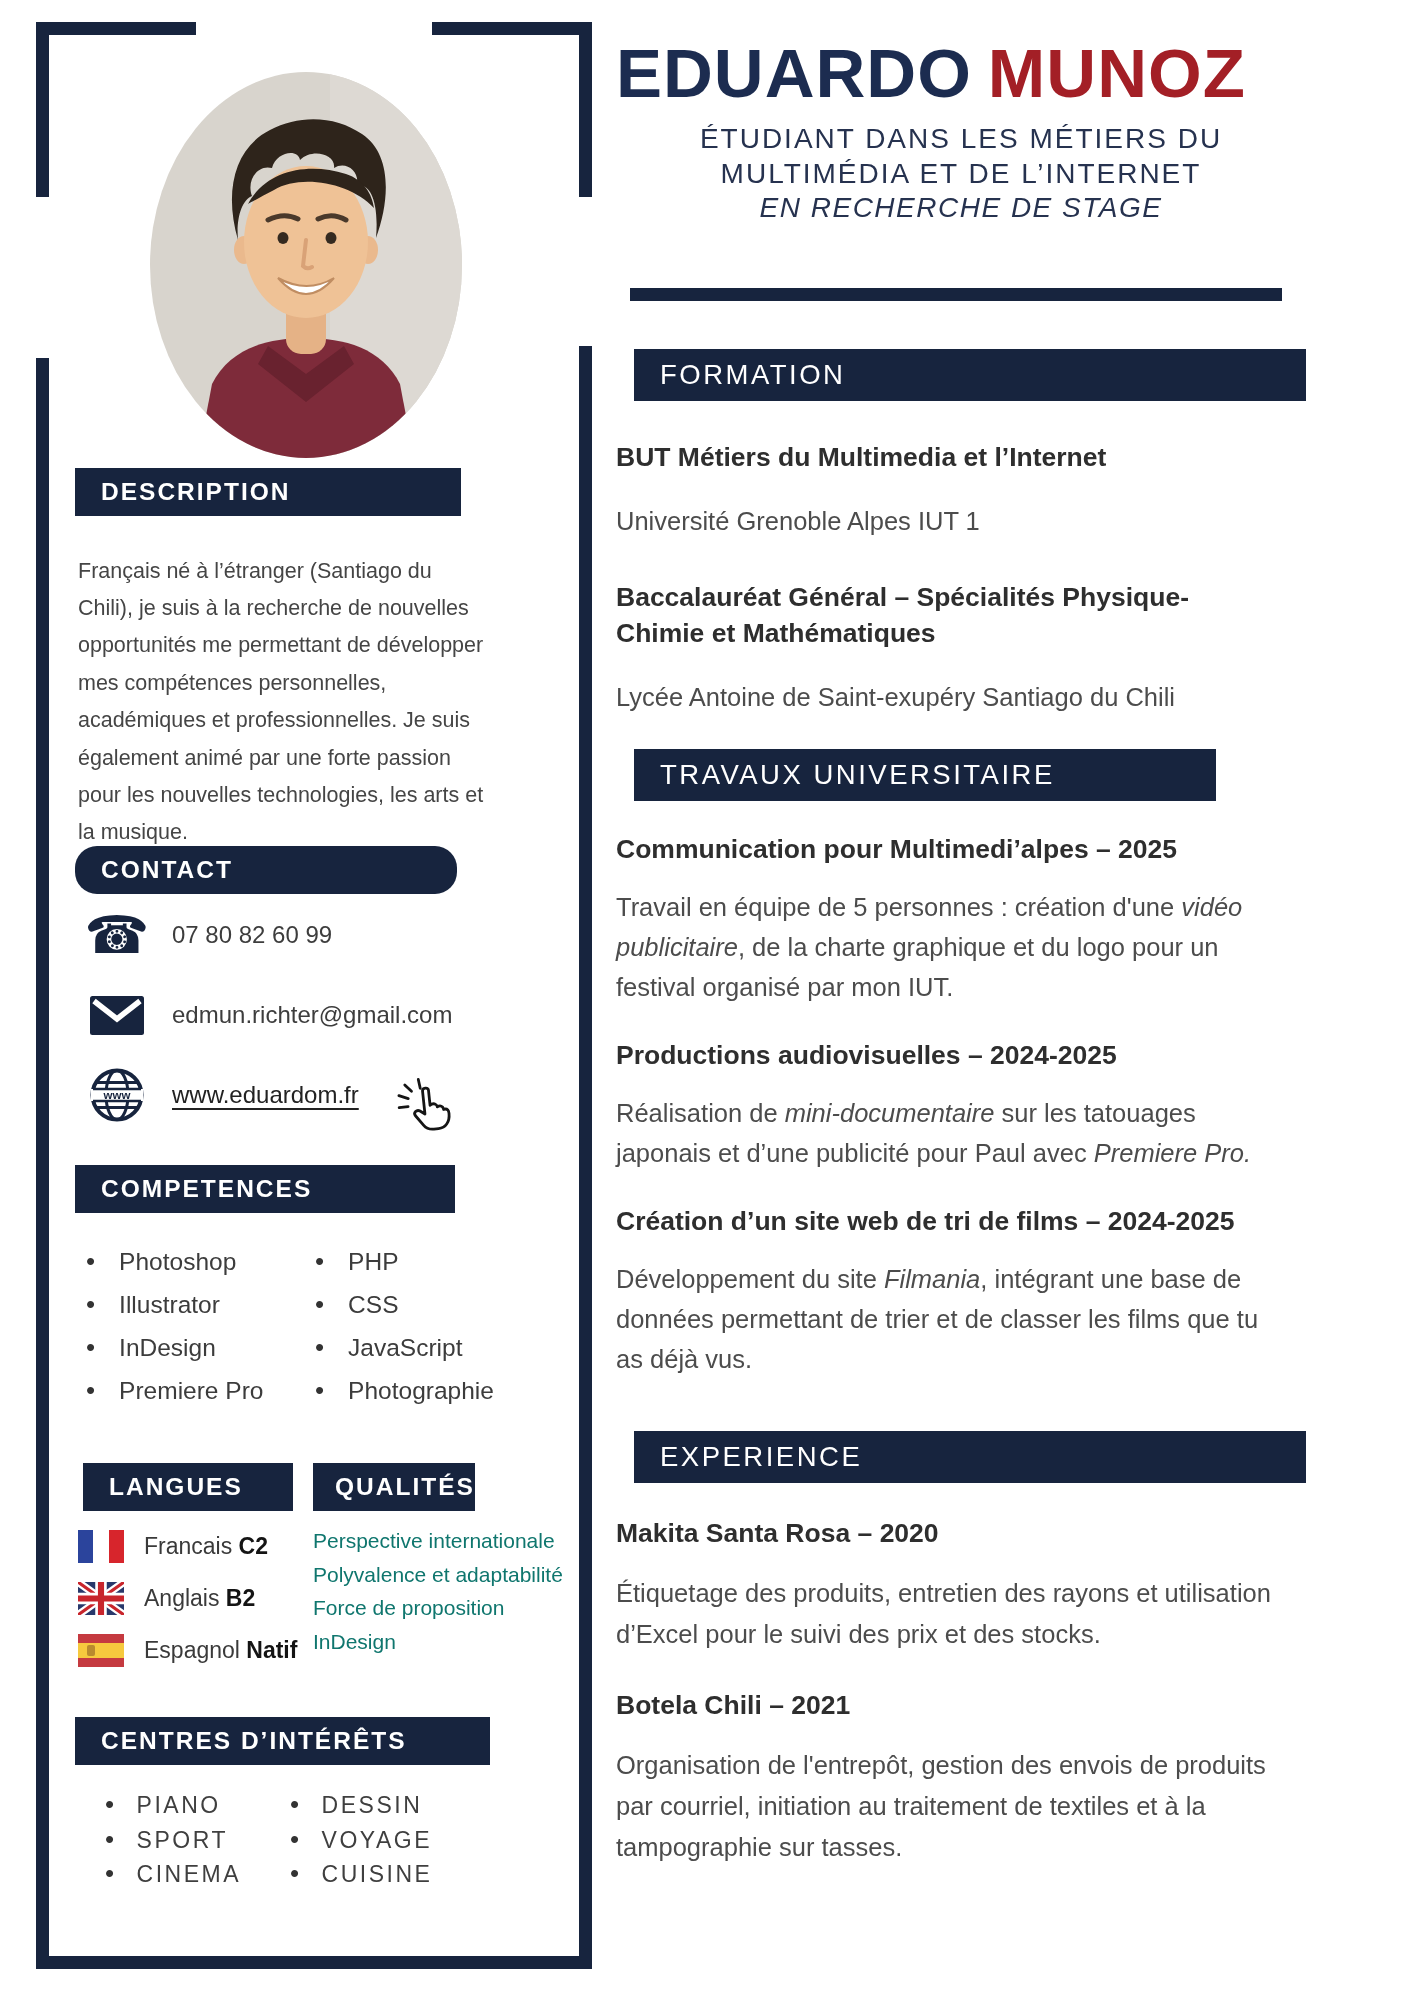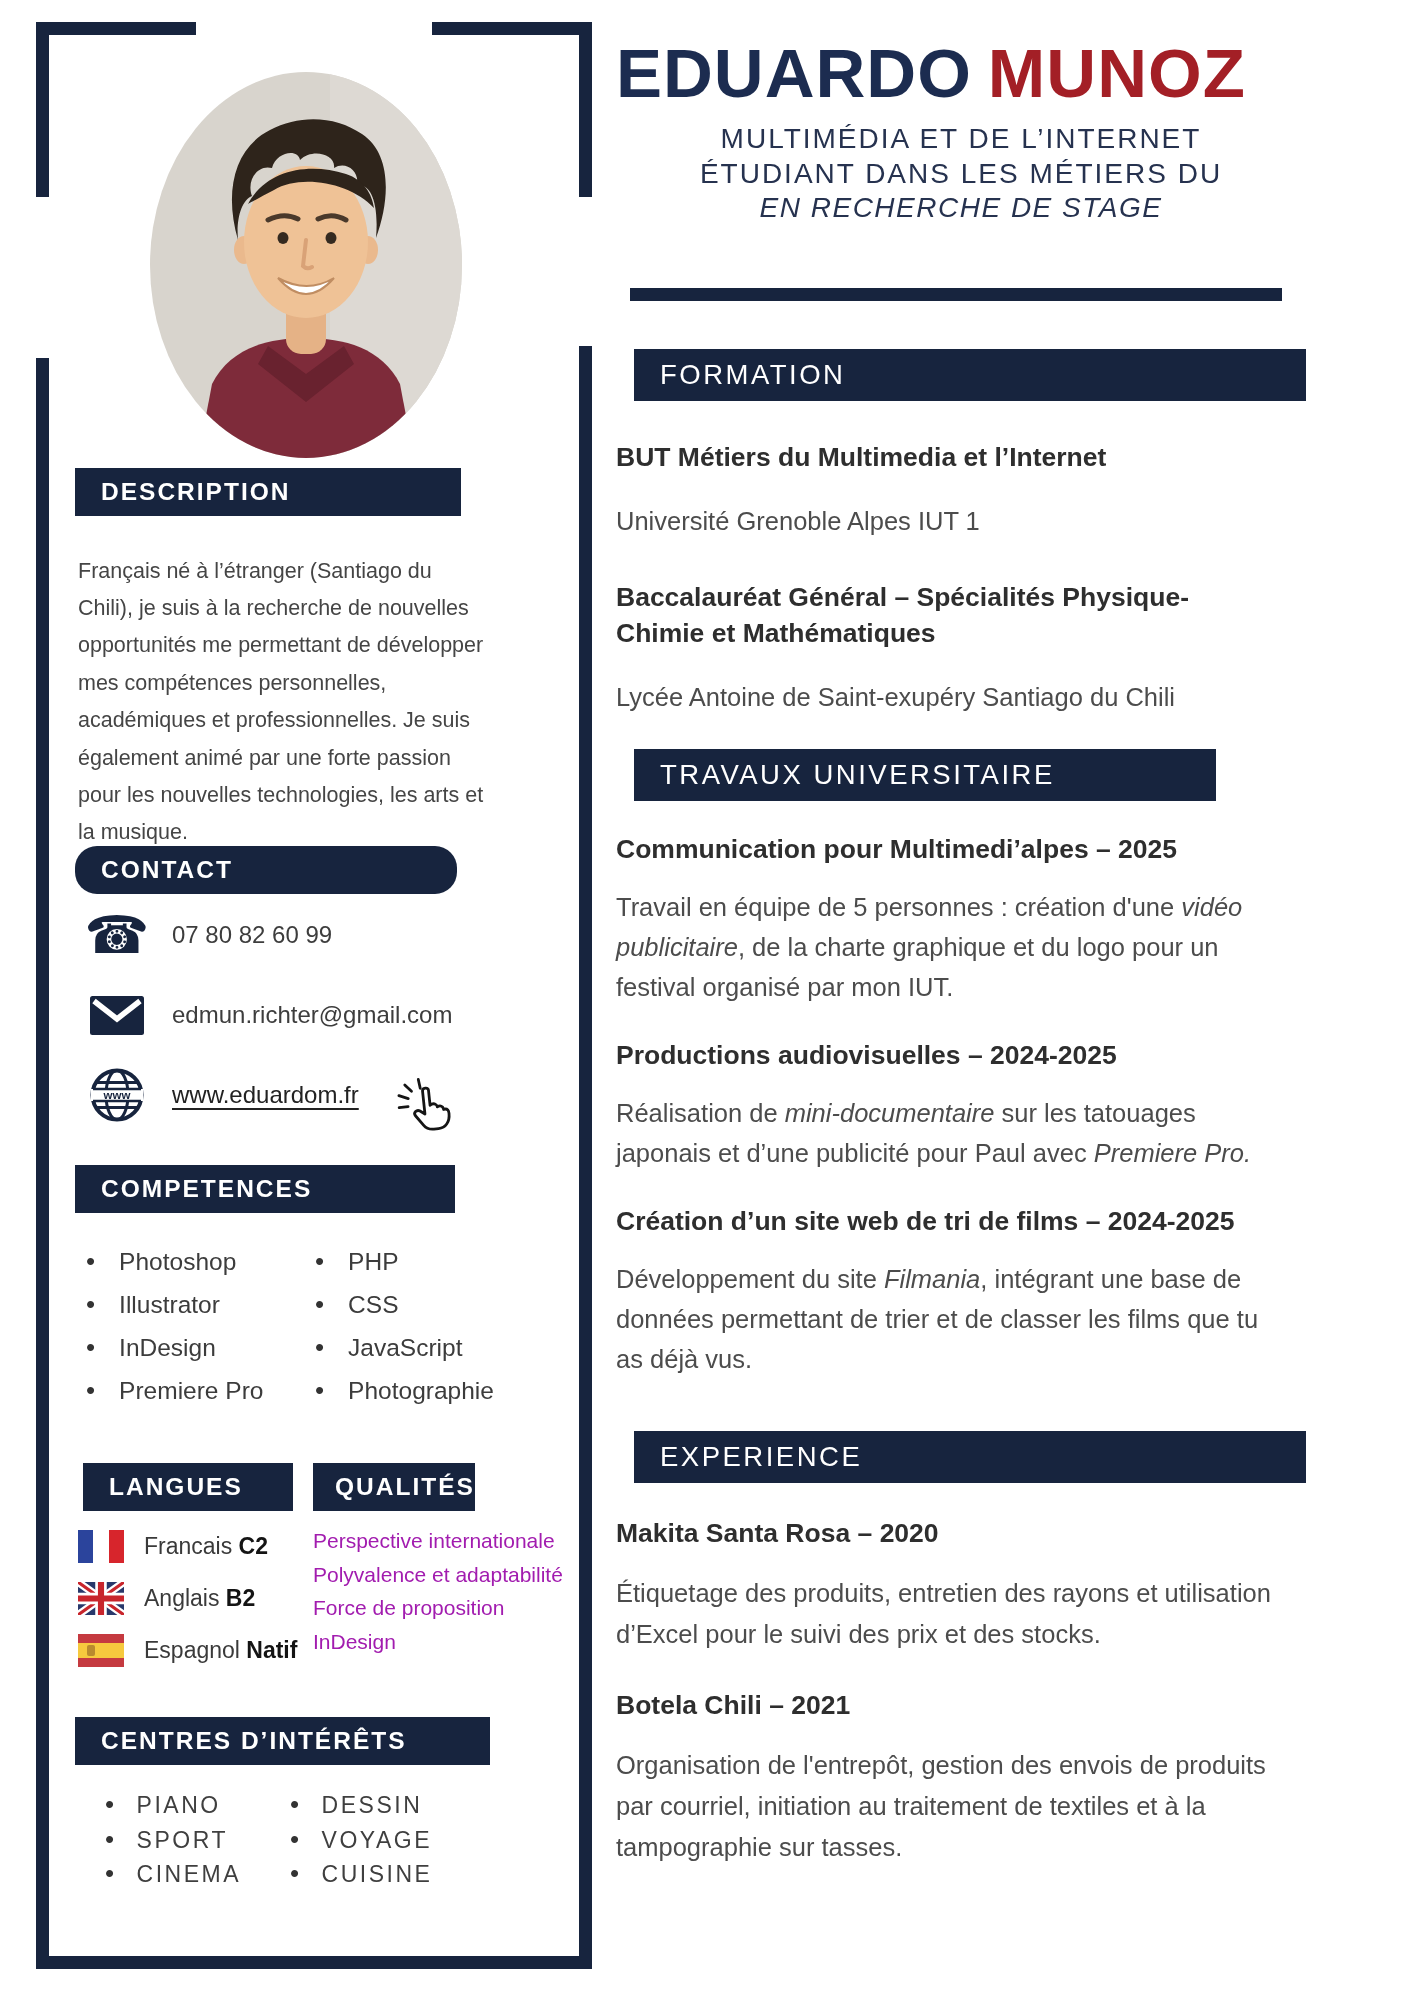--- a/index.html
+++ b/index.html
@@ -56,21 +56,21 @@
   .lang-row{display:flex;align-items:center;height:52px;gap:20px;}
   .flag{width:46px;height:33px;position:relative;flex:none;}
   .flag-france{background:linear-gradient(90deg,#2b449c 0 33.4%,#ffffff 33.4% 66.6%,#d7252c 66.6%);}
   .flag-spain{background:linear-gradient(180deg,#c53a40 0 26%,#f6c93e 26% 74%,#c53a40 74%);}
   .flag-spain::after{content:"";position:absolute;left:9px;top:11px;width:8px;height:11px;background:#b98a2e;border-radius:2px;}
   .flag svg{display:block;}
   .lang-label{font-size:23px;color:#3a3a3a;}
   .lang-label b{color:#141414;}
   
   #qualites-list{left:313px;top:1524px;}
-  #qualites-list li{list-style:none;line-height:33.6px;font-size:21px;color:#a21caf;}
+  #qualites-list li{list-style:none;line-height:33.6px;font-size:21px;color:#0f766e;}
   
   .right-col{position:absolute;left:616px;top:36px;width:690px;}
   .name{font-size:69px;font-weight:800;letter-spacing:1px;line-height:76px;white-space:nowrap;color:var(--name-navy);}
   .name .red{color:var(--red);margin-left:16px;}
   .subtitle{margin-top:10px;text-align:center;color:#26324f;font-size:28px;letter-spacing:2px;line-height:34.5px;}
   .subtitle .ital{font-style:italic;letter-spacing:1.5px;}
   .hr-rule{margin-top:62px;margin-left:14px;width:652px;height:13px;background:var(--navy);}
   .rband{height:52px;background:var(--navy);color:#fff;display:flex;align-items:center;padding-left:26px;
          font-weight:normal;font-size:27.5px;letter-spacing:2.5px;margin-left:18px;box-sizing:border-box;white-space:nowrap;}
   #formation-band{margin-top:48px;width:672px;}
@@ -263,22 +263,22 @@
         <span class="bullet">•</span>
         <span>CUISINE</span>
       </li>
     </ul>
 
   <div class="right-col">
     <div class="name">
       <span>EDUARDO</span><span class="red">MUNOZ</span>
     </div>
     <div class="subtitle">
+      <div>ÉTUDIANT DANS LES MÉTIERS DU</div>
       <div>MULTIMÉDIA ET DE L’INTERNET</div>
-      <div>ÉTUDIANT DANS LES MÉTIERS DU</div>
       <div class="ital">EN RECHERCHE DE STAGE</div>
     </div>
     <div class="hr-rule"></div>
 
     <div class="rband" id="formation-band">FORMATION</div>
     <div id="formation-list">
         <div class="f-item">
           <h3>BUT Métiers du Multimedia et l’Internet</h3>
           <p>Université Grenoble Alpes IUT 1</p>
         </div>

